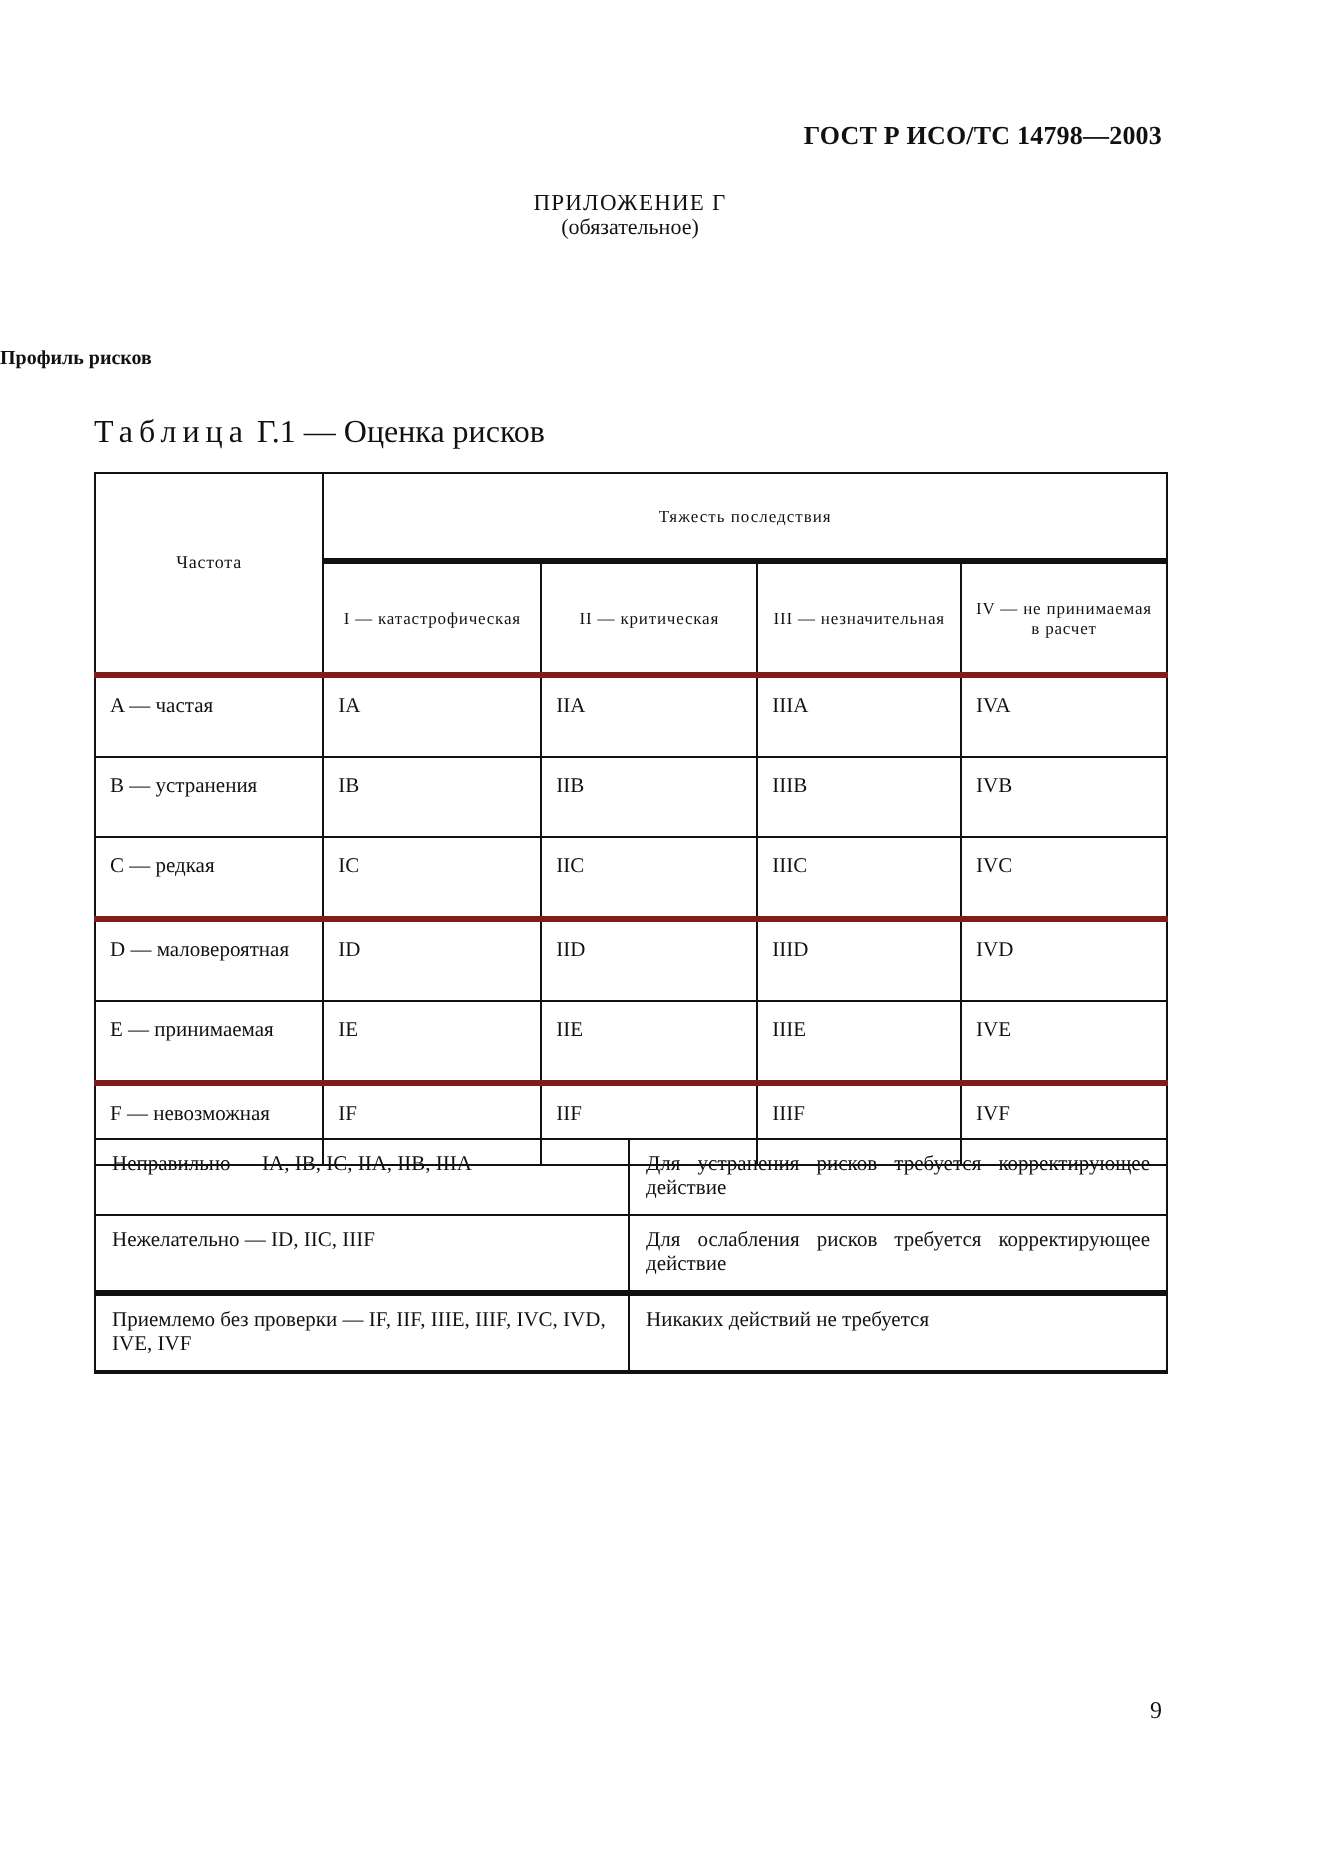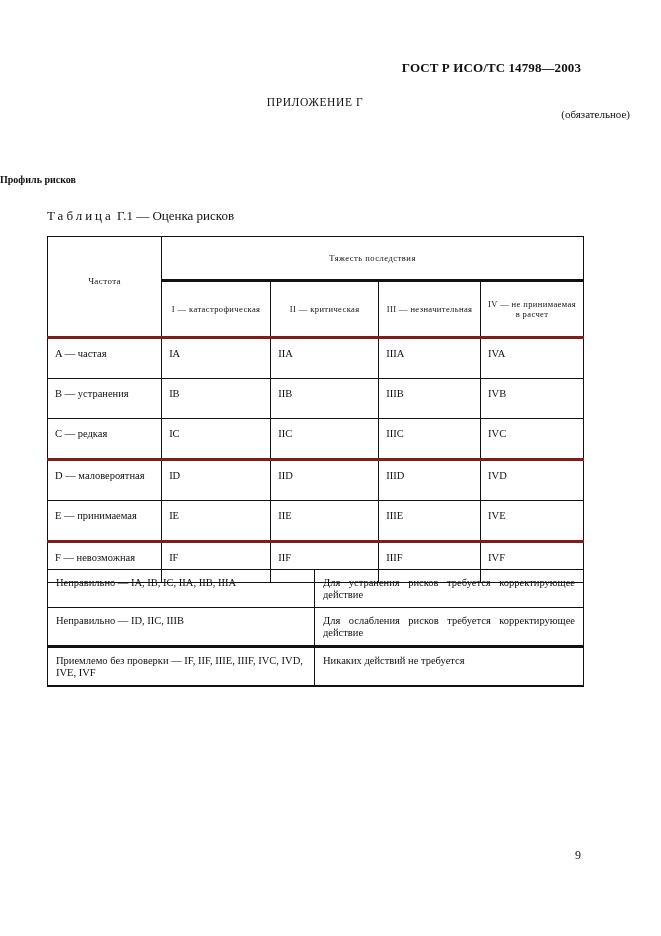--- a/index.html
+++ b/index.html
@@ -1,21 +1,21 @@
 <!DOCTYPE html>
 <html><head>
 <meta charset="utf-8">
 <style>
   html, body { margin: 0; padding: 0; background: #ffffff; }
   body { width: 661px; height: 936px; position: relative; font-family: "Liberation Serif", "DejaVu Serif", serif; color: #111; overflow: hidden; }
   .doc-code { position: absolute; top: 60px; right: 80px; font-weight: bold; font-size: 13px; letter-spacing: 0.1px; }
   .appendix { position: absolute; top: 96px; left: 0; width: 630px; text-align: center; font-size: 11.5px; letter-spacing: 0.6px; }
-  .appendix-sub { position: absolute; top: 108px; left: 0; width: 630px; text-align: right; font-size: 11px; }
+  .appendix-sub { position: absolute; top: 108px; left: 0; width: 630px; text-align: center; font-size: 11px; }
   .section-title { position: absolute; top: 174px; left: 0; width: 630px; text-align: left; font-weight: bold; font-size: 10px; }
-  .table-caption { position: absolute; top: 208px; left: 47px; font-size: 13px; }
+  .table-caption { position: absolute; top: 208px; left: 47px; font-size: 16px; }
   .table-caption .spaced { letter-spacing: 3px; }
   table { border-collapse: collapse; position: absolute; }
   .t1 { top: 236px; left: 47px; width: 537px; }
   .t1 td { border: 1px solid #111; font-size: 10.5px; padding: 0 7px; vertical-align: middle; }
   .t1 .hdr1 td { height: 42px; }
   .t1 .hdr2 td { height: 54px; font-size: 8.5px; letter-spacing: 0.4px; text-align: center; padding: 0 4px; }
   .t1 .freq-head { text-align: center; font-size: 9px; letter-spacing: 0.4px; vertical-align: middle; padding-bottom: 12px; }
   .t1 .sev-head { text-align: center; font-size: 8.5px; letter-spacing: 0.5px; }
   .t1 .data td { height: 30px; vertical-align: top; padding-top: 9px; }
   .t1 .thick-top td { border-top: 3px solid #7f1d1d; }
@@ -96,21 +96,21 @@
 </tbody>
   </table>
 
 <table class="t2">
   <tbody>
       <tr>
     <td class="l">Неправильно — IA, IB, IC, IIA, IIB, IIIA</td>
     <td class="r">Для устранения рисков требуется корректирующее действие</td>
   </tr>
   <tr>
-    <td class="l">Неправильно — ID, IIC, IIIB</td>
+    <td class="l">Нежелательно — ID, IIC, IIIF</td>
     <td class="r">Для ослабления рисков требуется корректирующее действие</td>
   </tr>
   <tr class="thick last">
     <td class="l">Приемлемо без проверки — IF, IIF, IIIE, IIIF, IVC, IVD, IVE, IVF</td>
     <td class="r">Никаких действий не требуется</td>
   </tr>
 </tbody>
   </table>
 
 <div class="page-num">9</div>

